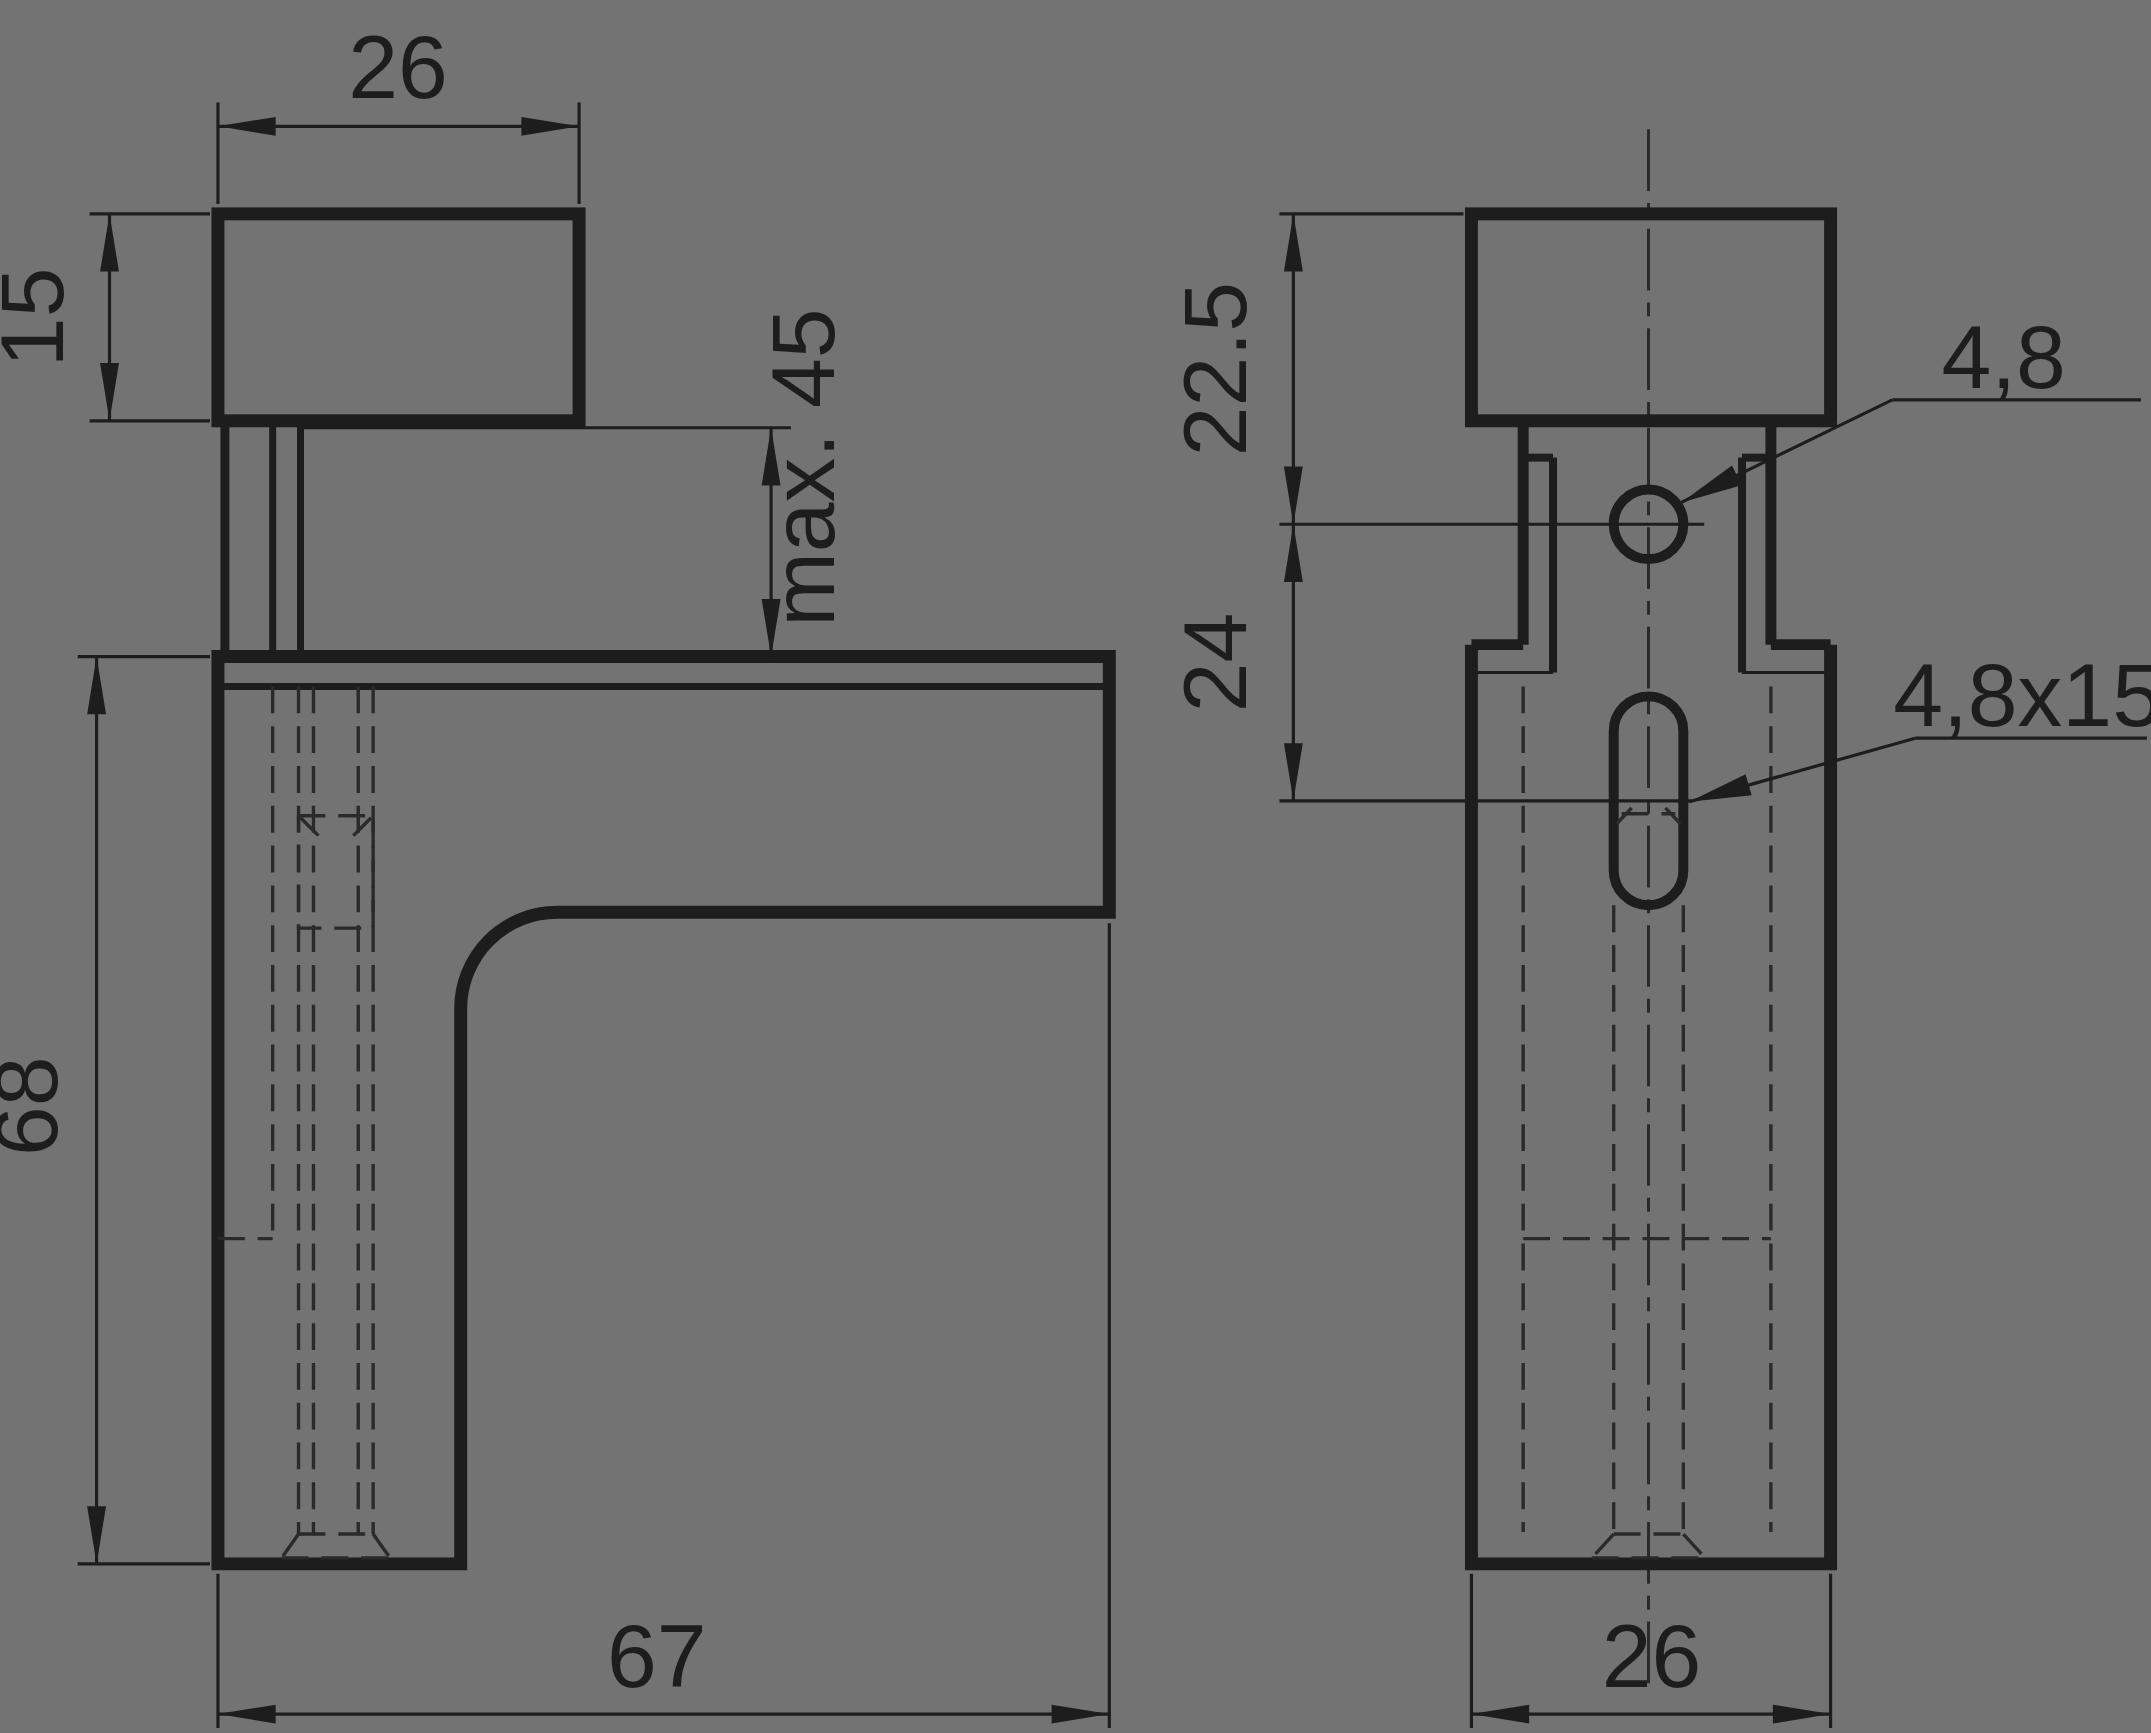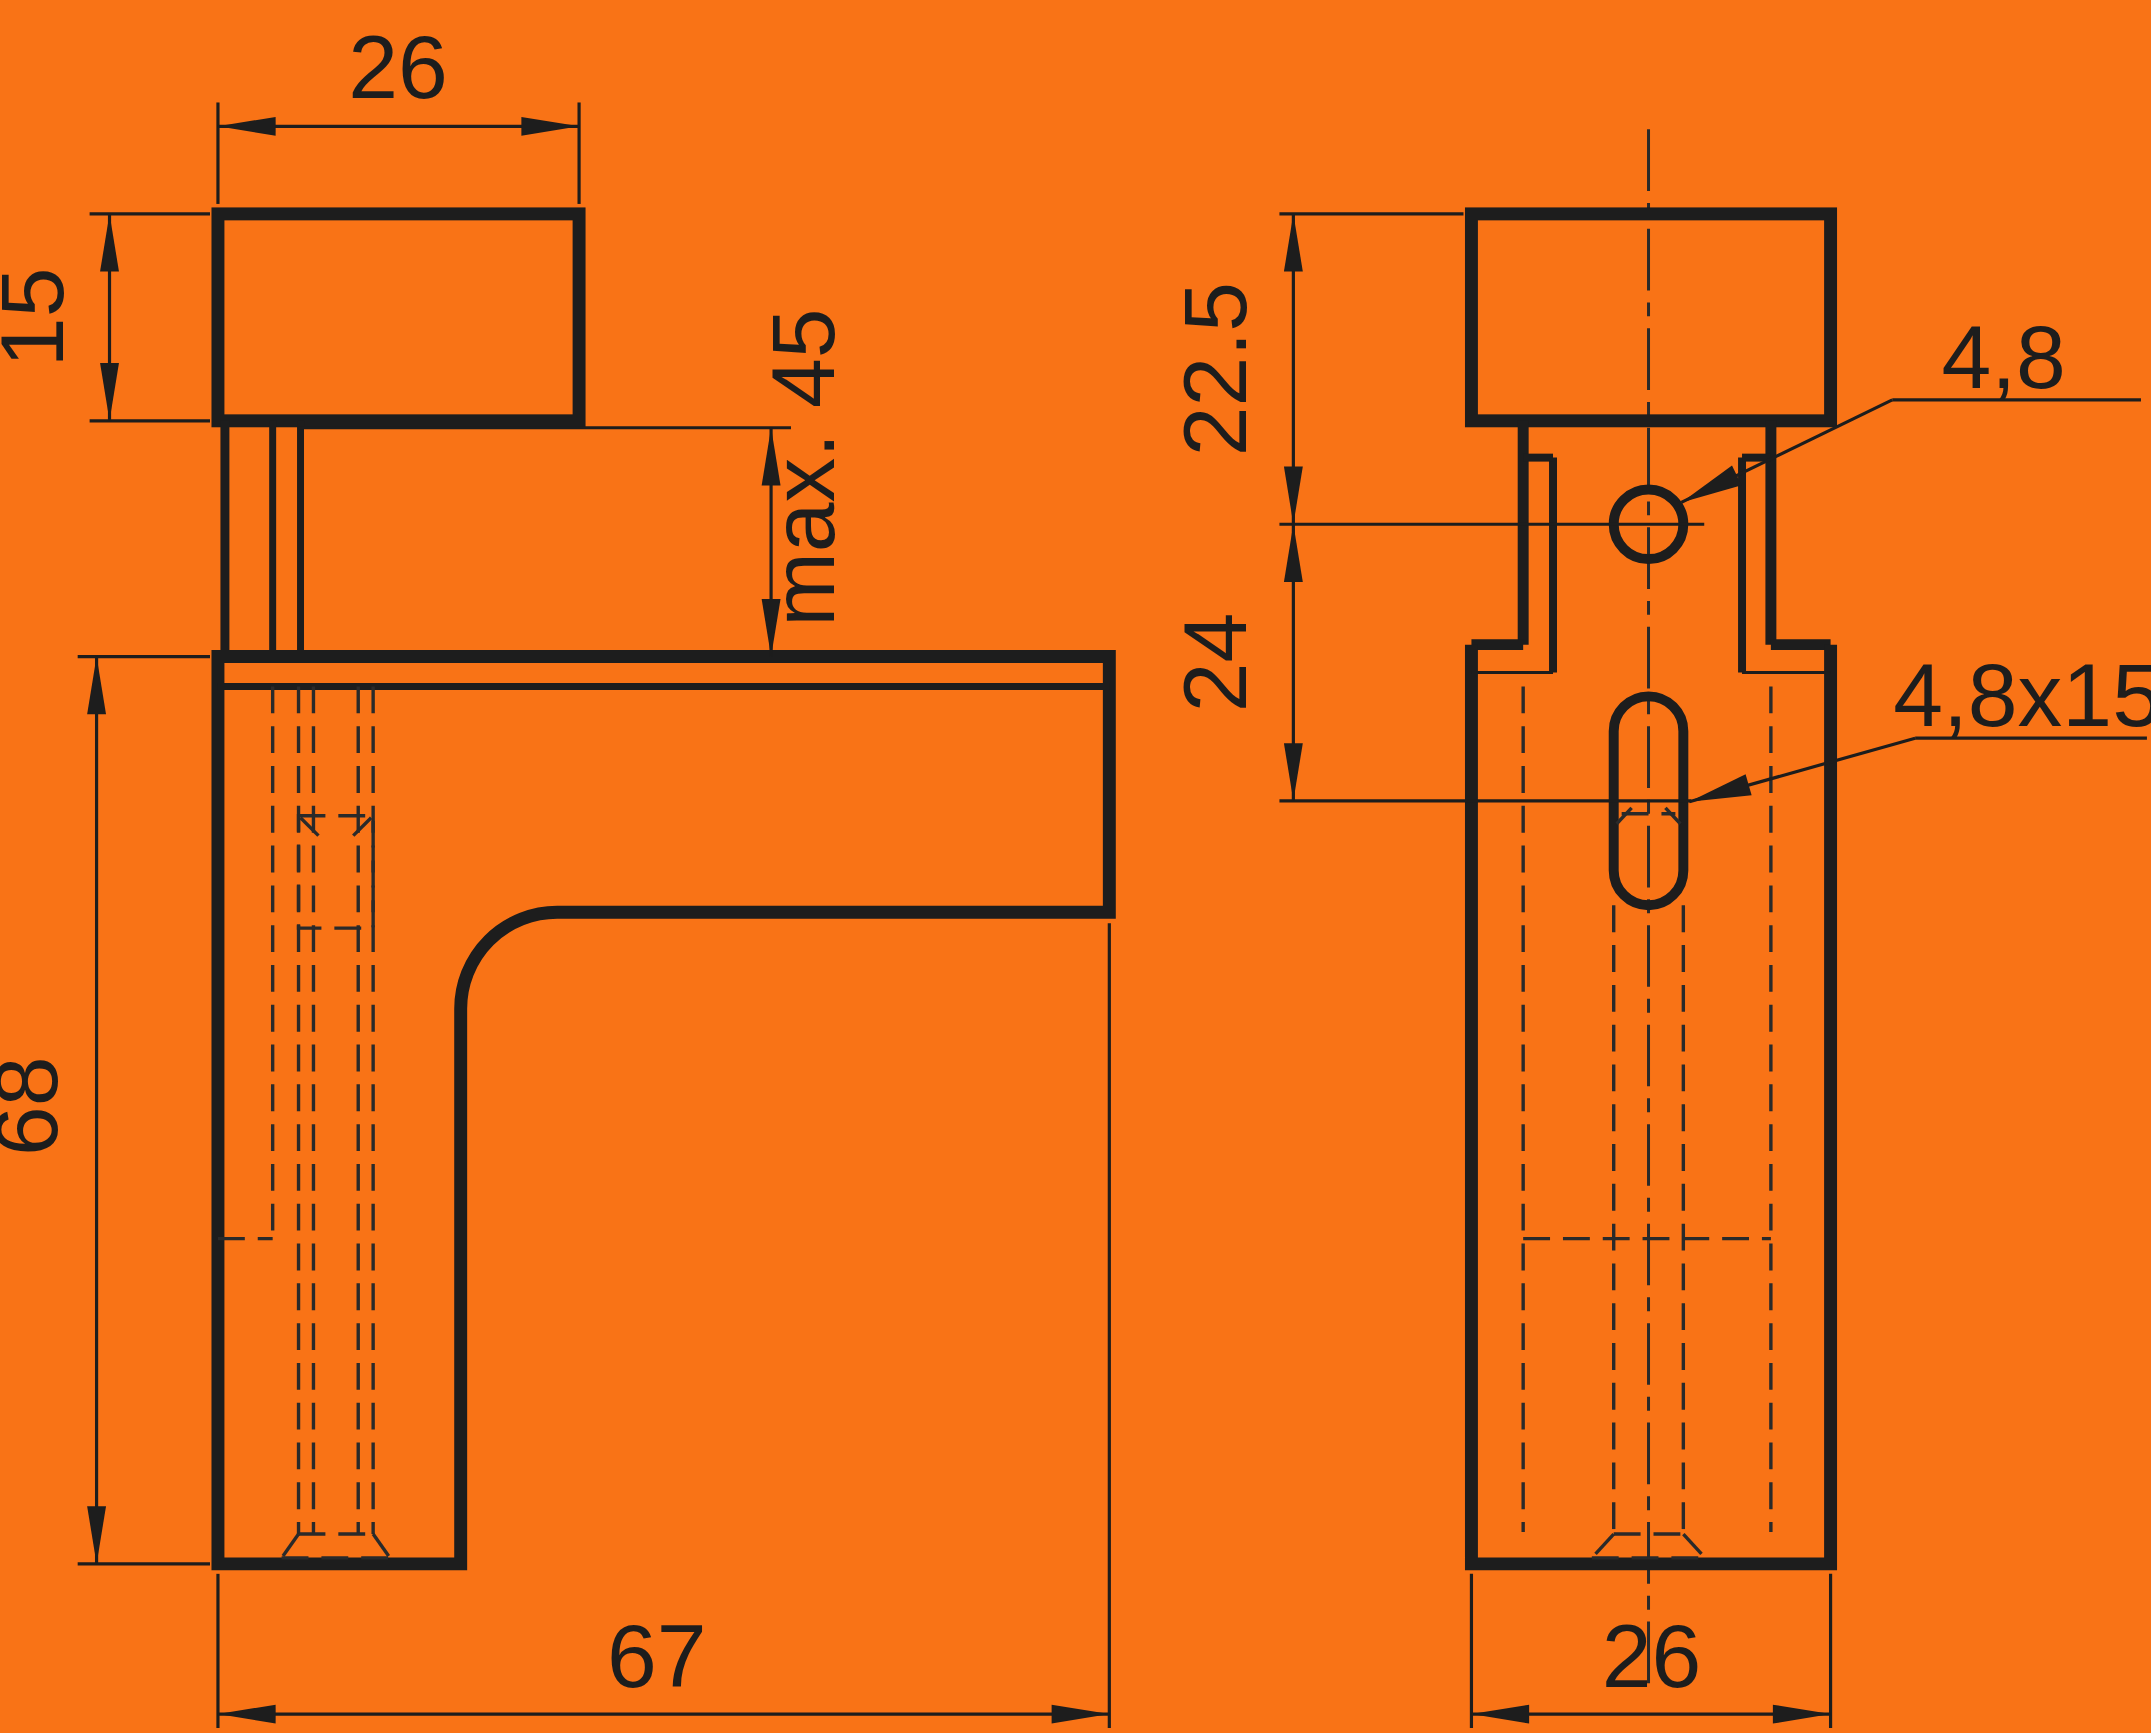--- a/index.html
+++ b/index.html
@@ -1,16 +1,16 @@
 <!DOCTYPE html>
 <html><head>
 <meta charset="utf-8">
 <style>
   html,body{margin:0;padding:0;background:#ffffff;}
-  .sheet{width:2151px;height:1733px;background:#f97316;position:relative;overflow:hidden;}
+  .sheet{width:2151px;height:1733px;background:#737373;position:relative;overflow:hidden;}
   svg{display:block;}
   text{font-family:"Liberation Sans","DejaVu Sans",sans-serif;fill:#1d1d1d;}
   .dim-text{font-size:90px;}
   .outline{stroke:#1d1d1d;fill:none;stroke-width:13;stroke-linejoin:miter;}
   .outline-med{stroke:#1d1d1d;fill:none;stroke-width:9;}
   .thin{stroke:#1d1d1d;fill:none;stroke-width:3.2;}
   .hidden-l{stroke:#2a2a2a;fill:none;stroke-width:3.4;stroke-dasharray:27 13;}
   .centerl{stroke:#2a2a2a;fill:none;stroke-width:3;stroke-dasharray:62 12 14 12;}
   .arrow{fill:#1d1d1d;stroke:none;}
 </style>

